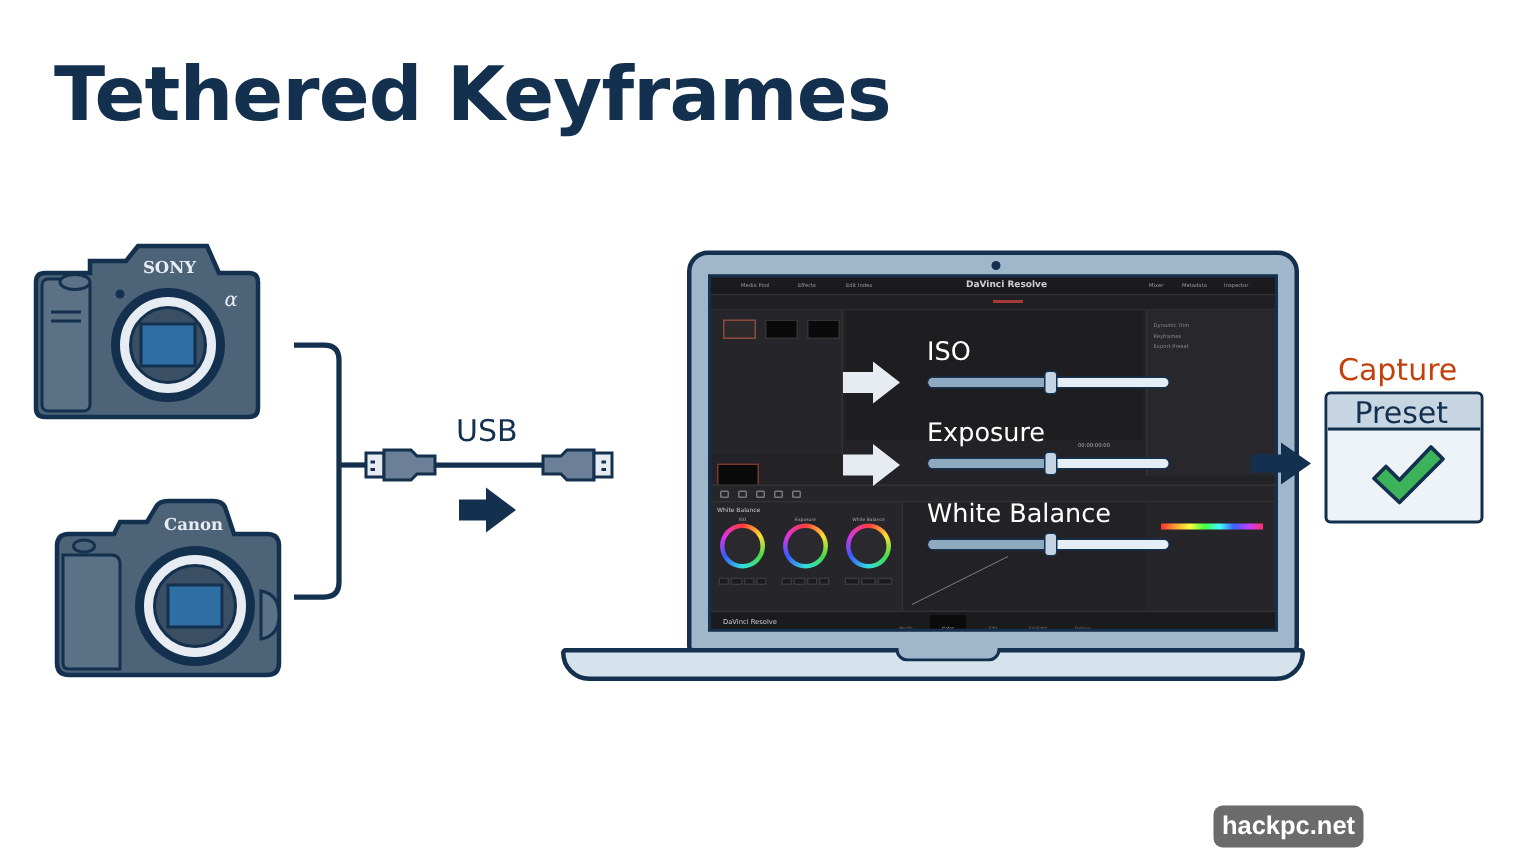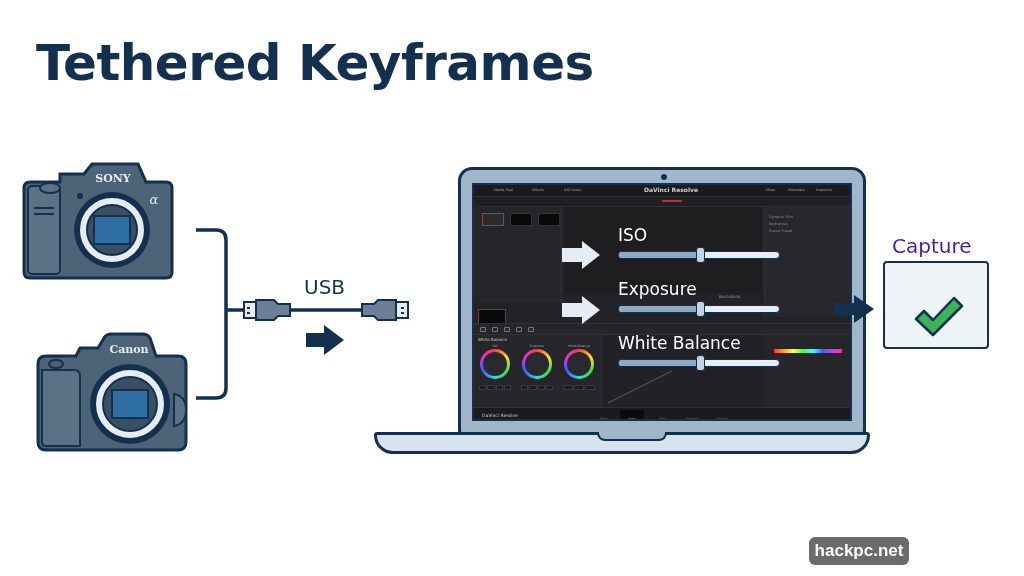--- a/index.html
+++ b/index.html
@@ -89,21 +89,21 @@
   .page-tab.active { background: #0b0b0c; color: #ddd; }
 
   
   .overlay-label { position: absolute; color: #ffffff; font-family: "DejaVu Sans", sans-serif; }
   .slider { position: absolute; height: 8px; border-radius: 4px; background: #e6eef5; border: 1.5px solid #14304f; overflow: visible; }
   .slider .fill { position: absolute; left: 0; top: 0; height: 100%; background: #8fa9c0; border-radius: 4px 0 0 4px; }
   .slider .knob { position: absolute; top: -5px; width: 9px; height: 16px; background: #c5d4e2; border: 1.5px solid #14304f; border-radius: 3px; }
   .white-arrow { position: absolute; }
 
   
-  .preset-title { position: absolute; left: 892px; top: 234px; font-size: 20px; color: #4c1d95; text-align: center; }
+  .preset-title { position: absolute; left: 892px; top: 234px; font-size: 20px; color: #c2410c; text-align: center; }
   .preset-box { position: absolute; left: 883px; top: 261px; width: 106px; height: 88px; background: #eef3f7; border: 2.5px solid #14304f; border-radius: 4px; overflow: hidden; }
   .preset-head { position: absolute; left: 0; top: 0; width: 100%; height: 24px; background: #c8d6e3; border-bottom: 2.5px solid #14304f; }
   .preset-head span { position: absolute; left: 18px; top: 0px; font-size: 20px; color: #14304f; }
 
   .watermark {
     position: absolute; left: 809px; top: 537px; width: 100px; height: 28px;
     background: #6b6b6b; color: #ffffff; border-radius: 6px; font-size: 17px; font-weight: bold;
     text-align: center; line-height: 28px; font-family: "Liberation Sans", sans-serif;
   }
 </style>
@@ -272,18 +272,21 @@
 <div class="laptop-base">
   <div class="laptop-notch"></div>
 </div>
 
 <svg style="position:absolute; left:834px; top:294px;" width="42" height="30">
   <path d="M0 9 L20 9 L20 1 L40 15 L20 29 L20 21 L0 21 Z" fill="#14304f"></path>
 </svg>
 
 <div class="preset-title">Capture</div>
 <div class="preset-box">
+  <div class="preset-head">
+    <span>Preset</span>
+  </div>
   <svg style="position:absolute; left:28px; top:32px;" width="52" height="44" viewBox="0 0 52 44">
     <path d="M3 24 L11 16 L20 25 L41 3 L49 11 L20 40 Z" fill="#3cb25a" stroke="#14304f" stroke-width="2.5" stroke-linejoin="round"></path>
   </svg>
 </div>
 
 <div class="watermark">hackpc.net</div>
 
 </body></html>

